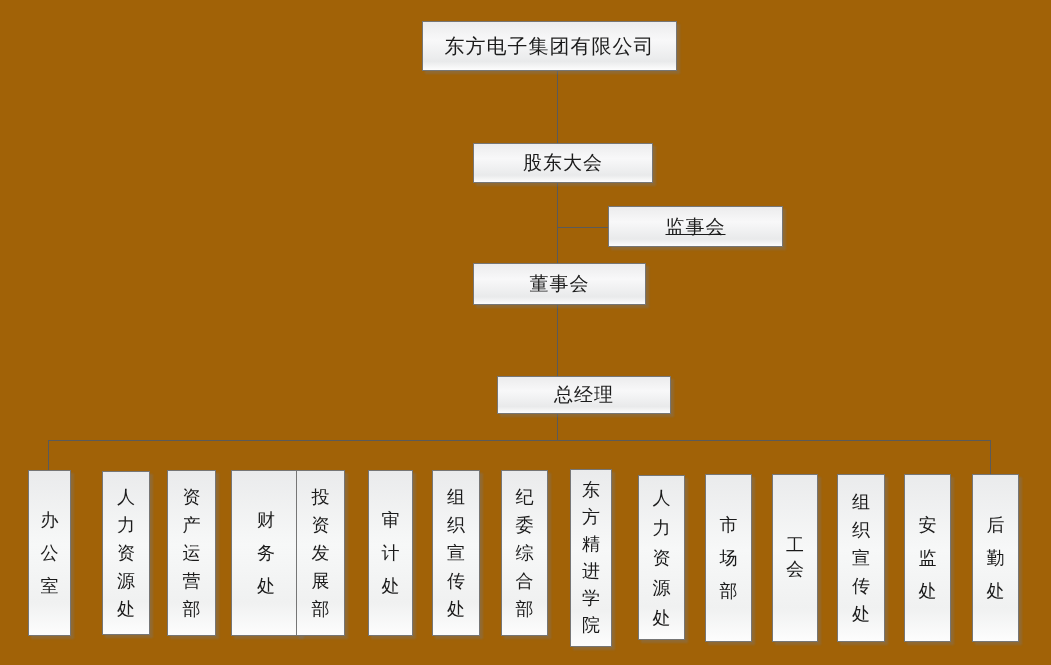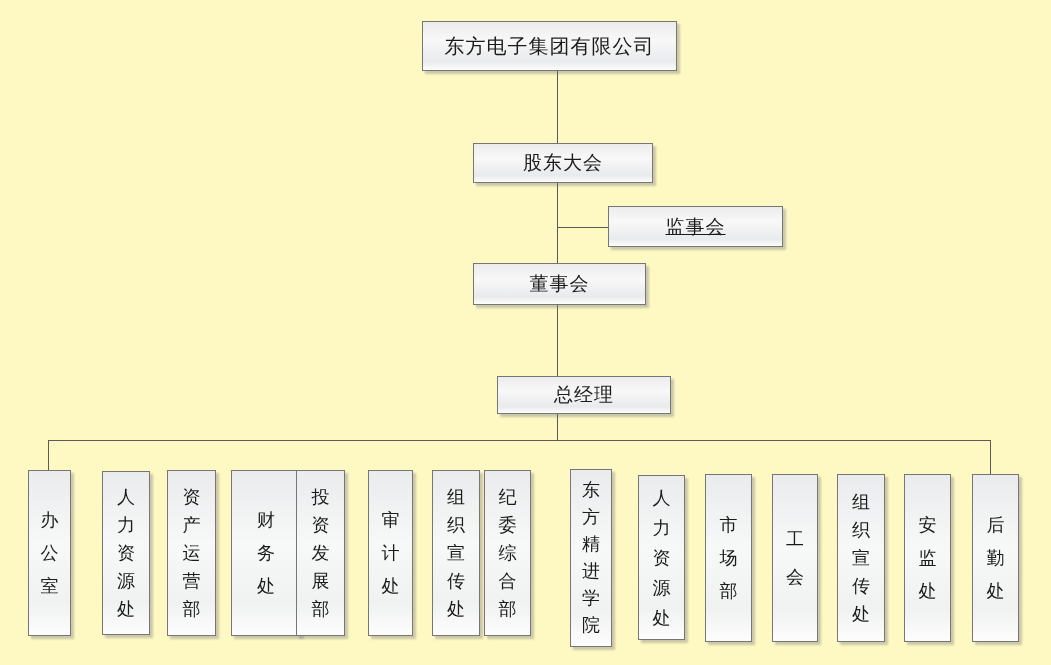--- a/index.html
+++ b/index.html
@@ -5,21 +5,21 @@
   html, body {
     margin: 0;
     padding: 0;
     background: #ffffff;
     font-family: "Liberation Serif", "DejaVu Serif", serif;
   }
   .canvas {
     position: relative;
     width: 1051px;
     height: 665px;
-    background: #fef9c3;
+    background: #a16207;
     overflow: hidden;
   }
   
   .line {
     position: absolute;
     background: #5a5a5a;
   }
   .line.v { width: 1px; }
   .line.h { height: 1px; }
   
@@ -53,21 +53,21 @@
     color: #1b1b1b;
   }
   .vtext {
     display: block;
     width: 19px;
     font-size: 18px;
     text-align: center;
     word-break: break-all;
     line-height: 30px;
   }
-  .c2 { line-height: 38px; }
+  .c2 { line-height: 24px; font-family: Liberation Mono, monospace; }
   .c3 { line-height: 33px; }
   .c4 { line-height: 30px; }
   .c5 { line-height: 28px; }
   .c6 { line-height: 27px; }
 </style>
 </head>
 <body>
 
 <div class="canvas">
 
@@ -114,21 +114,21 @@
   </div>
   <div class="dept" style="left:296px; width:49px;">
     <span class="vtext c5">投资发展部</span>
   </div>
   <div class="dept" style="left:368px; width:45px;justify-content:center;">
     <span class="vtext c3">审计处</span>
   </div>
   <div class="dept" style="left:432px; width:48px;">
     <span class="vtext c5">组织宣传处</span>
   </div>
-  <div class="dept" style="left:484px; width:47px;align-items:center;">
+  <div class="dept" style="left:501px; width:47px;align-items:center;">
     <span class="vtext c5">纪委综合部</span>
   </div>
   <div class="dept" style="left:570px; width:42px; top:469px; height:178px;">
     <span class="vtext c6">东方精进学院</span>
   </div>
   <div class="dept" style="left:638px; width:47px; top:475px; height:165px;">
     <span class="vtext c4">人力资源处</span>
   </div>
   <div class="dept" style="left:705px; width:47px; top:474px; height:168px;">
     <span class="vtext c3">市场部</span>

